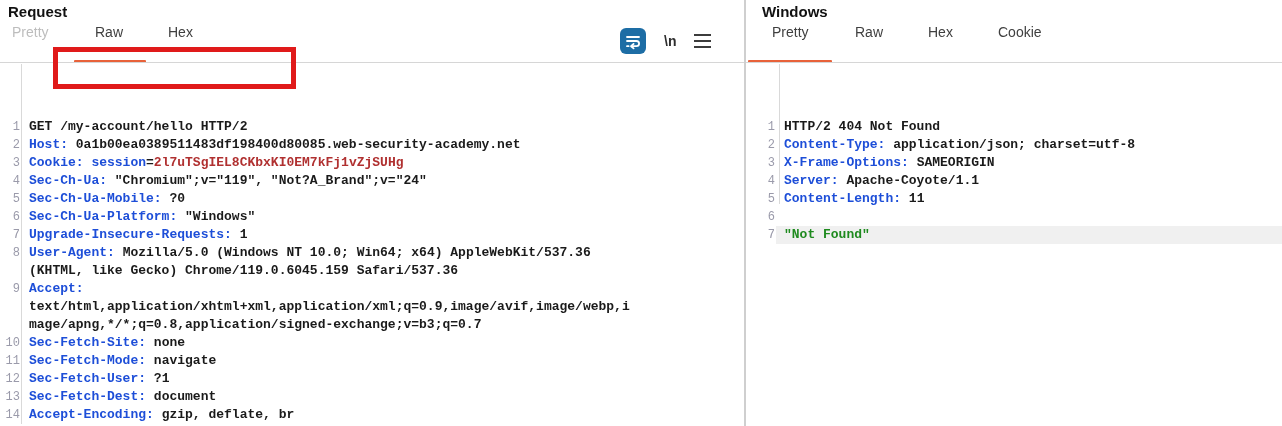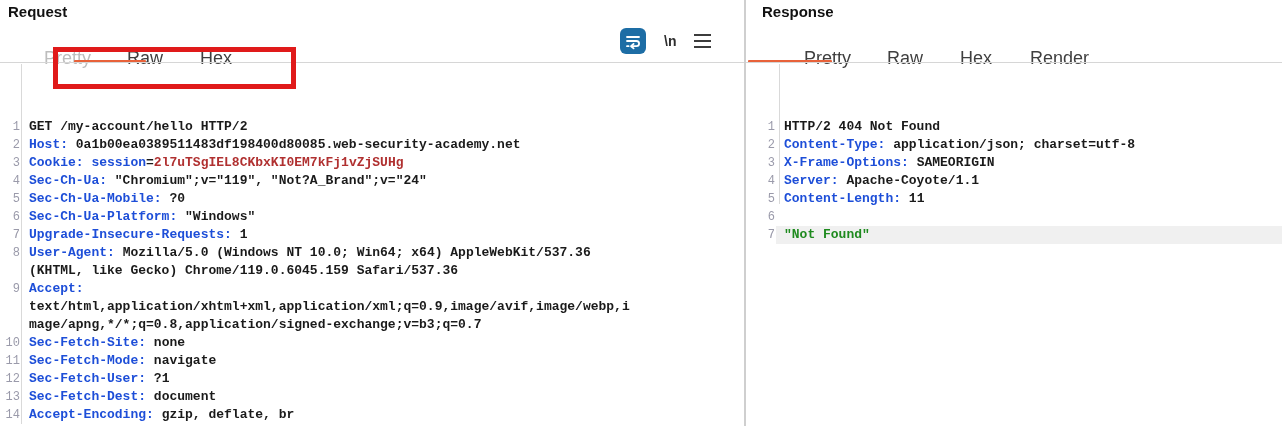--- a/index.html
+++ b/index.html
@@ -2,21 +2,21 @@
 <html><head>
 <meta charset="utf-8">
 <style>
   * { margin:0; padding:0; box-sizing:border-box; }
   html,body { width:1282px; height:426px; background:#ffffff; overflow:hidden;
               font-family:"Liberation Sans", sans-serif; }
   .stage { position:relative; width:1282px; height:318px; background:#fff; }
 
   .panel-title { position:absolute; top:3px; font-size:15px; font-weight:bold; color:#111; }
 
-  .tab-label { position:absolute; top:48px; font-size:18px; color:#3f3f3f; cursor:default;margin-left:32px; }
+  .tab-label { position:absolute; top:24px; font-size:14px; color:#3f3f3f; cursor:default; }
   .tab-label.disabled { color:#bdbdbd; }
   .tab-underline { position:absolute; height:3px; background:#e8623a; border-radius:1px; }
   .tabs-border { position:absolute; top:62px; height:1px; background:#d6d6d6; }
 
   .v-divider { position:absolute; top:0; width:2px; height:426px; background:#cfcfcf; }
 
   .editor { position:absolute; top:64px; font-family:"Liberation Mono","DejaVu Sans Mono",monospace;
             font-size:13px; line-height:18px; white-space:pre; }
   .code-row { position:relative; height:18px; display:flex; }
   .gutter { color:#9a9aaa; text-align:right; font-size:12px; flex:none; position:relative; z-index:2; }
@@ -73,26 +73,26 @@
   </div>
 
   <div class="editor req" style="left:4px; width:738px;" id="req-editor">
     <div class="gutter-line" style="left:17px; top:0; height:360px;"></div>
   <div class="code-row"><span class="gutter">1</span><span class="code-text"><span class="seg-k">GET /my-account/hello HTTP/2</span></span></div><div class="code-row"><span class="gutter">2</span><span class="code-text"><span class="seg-h">Host:</span><span class="seg-k"> 0a1b00ea0389511483df198400d80085.web-security-academy.net</span></span></div><div class="code-row"><span class="gutter">3</span><span class="code-text"><span class="seg-h">Cookie:</span><span class="seg-h"> session</span><span class="seg-k">=</span><span class="seg-r">2l7uTSgIEL8CKbxKI0EM7kFj1vZjSUHg</span></span></div><div class="code-row"><span class="gutter">4</span><span class="code-text"><span class="seg-h">Sec-Ch-Ua:</span><span class="seg-k"> "Chromium";v="119", "Not?A_Brand";v="24"</span></span></div><div class="code-row"><span class="gutter">5</span><span class="code-text"><span class="seg-h">Sec-Ch-Ua-Mobile:</span><span class="seg-k"> ?0</span></span></div><div class="code-row"><span class="gutter">6</span><span class="code-text"><span class="seg-h">Sec-Ch-Ua-Platform:</span><span class="seg-k"> "Windows"</span></span></div><div class="code-row"><span class="gutter">7</span><span class="code-text"><span class="seg-h">Upgrade-Insecure-Requests:</span><span class="seg-k"> 1</span></span></div><div class="code-row"><span class="gutter">8</span><span class="code-text"><span class="seg-h">User-Agent:</span><span class="seg-k"> Mozilla/5.0 (Windows NT 10.0; Win64; x64) AppleWebKit/537.36</span></span></div><div class="code-row"><span class="gutter"></span><span class="code-text"><span class="seg-k">(KHTML, like Gecko) Chrome/119.0.6045.159 Safari/537.36</span></span></div><div class="code-row"><span class="gutter">9</span><span class="code-text"><span class="seg-h">Accept:</span></span></div><div class="code-row"><span class="gutter"></span><span class="code-text"><span class="seg-k">text/html,application/xhtml+xml,application/xml;q=0.9,image/avif,image/webp,i</span></span></div><div class="code-row"><span class="gutter"></span><span class="code-text"><span class="seg-k">mage/apng,*/*;q=0.8,application/signed-exchange;v=b3;q=0.7</span></span></div><div class="code-row"><span class="gutter">10</span><span class="code-text"><span class="seg-h">Sec-Fetch-Site:</span><span class="seg-k"> none</span></span></div><div class="code-row"><span class="gutter">11</span><span class="code-text"><span class="seg-h">Sec-Fetch-Mode:</span><span class="seg-k"> navigate</span></span></div><div class="code-row"><span class="gutter">12</span><span class="code-text"><span class="seg-h">Sec-Fetch-User:</span><span class="seg-k"> ?1</span></span></div><div class="code-row"><span class="gutter">13</span><span class="code-text"><span class="seg-h">Sec-Fetch-Dest:</span><span class="seg-k"> document</span></span></div><div class="code-row"><span class="gutter">14</span><span class="code-text"><span class="seg-h">Accept-Encoding:</span><span class="seg-k"> gzip, deflate, br</span></span></div><div class="code-row"><span class="gutter">15</span><span class="code-text"><span class="seg-h">Accept-Language:</span><span class="seg-k"> en-US,en;q=0.9</span></span></div></div>
 
   <div class="annotation-rect"></div>
 
   <div class="v-divider" style="left:744px;"></div>
 
-  <div class="panel-title" style="left:762px;">Response</div>
+  <div class="panel-title" style="left:762px;">Windows</div>
 
   <span class="tab-label" style="left:772px;">Pretty</span>
   <span class="tab-label" style="left:855px;">Raw</span>
   <span class="tab-label" style="left:928px;">Hex</span>
-  <span class="tab-label" style="left:998px;">Render</span>
+  <span class="tab-label" style="left:998px;">Cookie</span>
   <div class="tab-underline" style="left:748px; top:60px; width:84px;"></div>
   <div class="tabs-border" style="left:746px; width:536px;"></div>
 
   <div class="editor resp" style="left:746px; width:536px;" id="resp-editor">
     <div class="gutter-line" style="left:33px; top:0; height:140px;"></div>
   <div class="code-row"><span class="gutter">1</span><span class="code-text"><span class="seg-k">HTTP/2 404 Not Found</span></span></div><div class="code-row"><span class="gutter">2</span><span class="code-text"><span class="seg-h">Content-Type:</span><span class="seg-k"> application/json; charset=utf-8</span></span></div><div class="code-row"><span class="gutter">3</span><span class="code-text"><span class="seg-h">X-Frame-Options:</span><span class="seg-k"> SAMEORIGIN</span></span></div><div class="code-row"><span class="gutter">4</span><span class="code-text"><span class="seg-h">Server:</span><span class="seg-k"> Apache-Coyote/1.1</span></span></div><div class="code-row"><span class="gutter">5</span><span class="code-text"><span class="seg-h">Content-Length:</span><span class="seg-k"> 11</span></span></div><div class="code-row"><span class="gutter">6</span><span class="code-text"></span></div><div class="code-row hl"><span class="gutter">7</span><span class="code-text"><span class="seg-g">"Not Found"</span></span></div></div>
 
 </div>
 
 </body></html>

